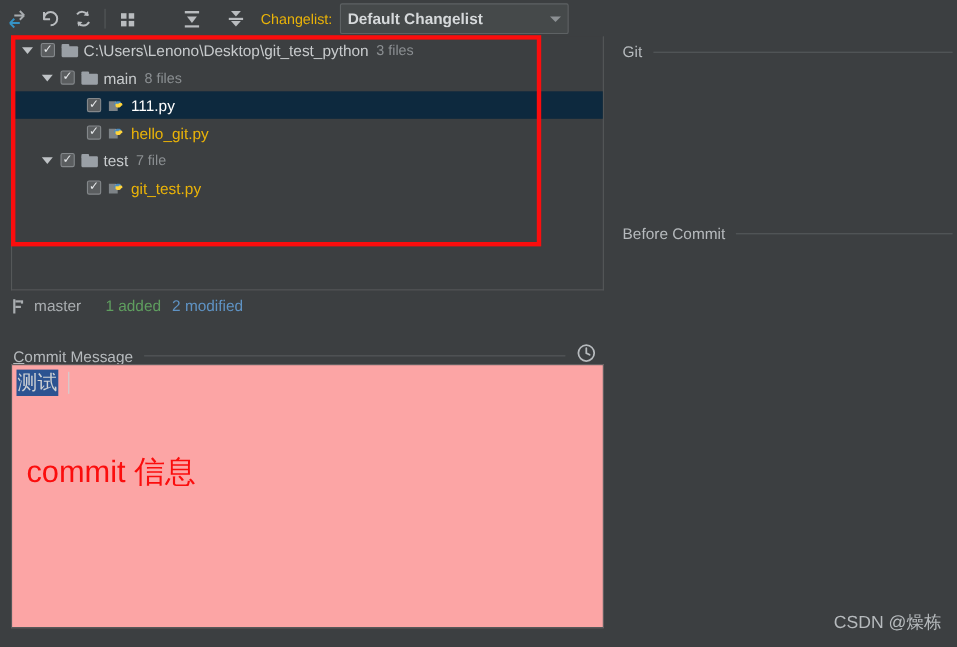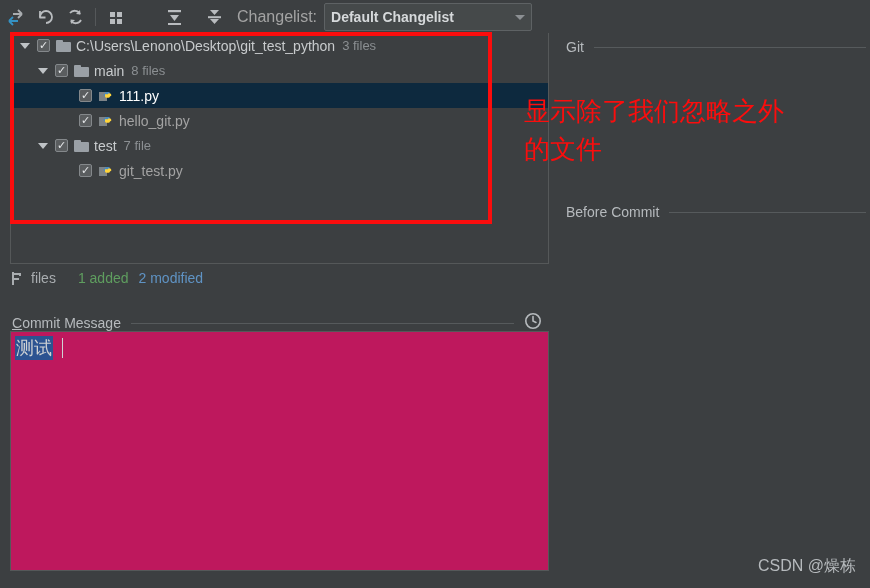--- a/index.html
+++ b/index.html
@@ -8,21 +8,21 @@
     background: #3c3f41;
     font-family: "Liberation Sans", "DejaVu Sans", sans-serif;
     overflow: hidden;
   }
   #root { position: relative; width: 870px; height: 588px; background: #3c3f41; }
 
   
   .toolbar { position: absolute; left: 0; top: 0; width: 560px; height: 34px; display: flex; align-items: center; }
   .tb-icon { width: 30px; height: 26px; display: flex; align-items: center; justify-content: center; }
   .tb-sep { width: 1px; height: 18px; background: #55585a; margin: 0 5px; }
-  .changelist-label { color: #a3a3a3; font-size: 16px; margin-left: 8px; }
+  .changelist-label { color: #eab308; font-size: 13px; margin-left: 8px; }
   .changelist-box {
     margin-left: 7px; width: 208px; height: 28px; background: #45494a;
     border: 1px solid #5e6264; border-radius: 2px;
     display: flex; align-items: center; padding: 0 6px;
   }
   .changelist-text { color: #d6d9db; font-size: 14px; font-weight: bold; flex: 1; white-space: nowrap; overflow: hidden; }
   .caret-dn { width: 0; height: 0; border-left: 5px solid transparent; border-right: 5px solid transparent; border-top: 5px solid #8c9093; }
 
   
   .tree-panel {
@@ -37,39 +37,39 @@
     width: 13px; height: 13px; background: #5a5d5f; border: 1px solid #84888b;
     border-radius: 2px; display: inline-flex; align-items: center; justify-content: center;
     color: #e6e8ea; font-size: 11px; line-height: 1; flex: none;
   }
   .folder-ic { width: 15px; height: 12px; margin: 0 5px 0 6px; position: relative; flex: none; }
   .folder-ic:before { content: ""; position: absolute; left: 0; top: 0; width: 7px; height: 3px; background: #9aa0a6; border-radius: 1px 1px 0 0; }
   .folder-ic:after { content: ""; position: absolute; left: 0; top: 2px; width: 15px; height: 10px; background: #9aa0a6; border-radius: 1px; }
   .py-ic { width: 16px; height: 16px; margin: 0 5px 0 6px; position: relative; flex: none; }
   .lbl { font-size: 14px; color: #c8cbcd; }
   .lbl.added { color: #ffffff; }
-  .lbl.modified { color: #a3a3a3; }
+  .lbl.modified { color: #eab308; }
   .cnt { font-size: 13px; color: #8b8f92; margin-left: 7px; }
   .ind1 { padding-left: 24px; } .ind2 { padding-left: 48px; }
 
   
   .statusline { position: absolute; left: 10px; top: 270px; display: flex; align-items: center; }
   .branch-ic { width: 14px; height: 15px; margin-right: 7px; }
   .st-branch { color: #a9adb0; font-size: 14px; }
   .st-added { color: #5f9e5f; font-size: 14px; margin-left: 22px; }
   .st-mod { color: #5f93c4; font-size: 14px; margin-left: 10px; }
 
   
   .cm-head { position: absolute; left: 12px; top: 312px; width: 530px; display: flex; align-items: center; }
   .cm-title { color: #b6babd; font-size: 14px; white-space: nowrap; }
   .cm-title u { text-decoration: underline; }
   .cm-rule { flex: 1; height: 1px; background: #565a5c; margin: 0 10px; }
   .cm-box {
     position: absolute; left: 10px; top: 331px; width: 539px; height: 240px;
-    background: #be185d; border: 1px solid #555859; text-align: right;
+    background: #fca5a5; border: 1px solid #555859; text-align: right;
   }
   .cm-text { position: absolute; left: 4px; top: 4px; font-size: 18px; color: #cfd2d4; background: #2c5391; padding: 0 1px; }
   .caret { display: inline-block; width: 1px; height: 20px; background: #cfd2d4; vertical-align: -4px; margin-left: 1px; }
 
   
   .rp { position: absolute; left: 560px; top: 0; width: 310px; height: 588px; }
   .sec-head { position: absolute; display: flex; align-items: center; width: 300px; left: 6px; margin-top: 18px; }
   .sec-title { color: #b6babd; font-size: 14px; white-space: nowrap; }
   .sec-rule { flex: 1; height: 1px; background: #565a5c; margin-left: 10px; }
   .watermark { position: absolute; right: 14px; top: 556px; color: #b6babd; font-size: 16px; }
@@ -201,21 +201,21 @@
 
   <div class="statusline">
     <span class="branch-ic">
       <svg width="14" height="15" viewBox="0 0 14 15">
           <rect x="2" y="1" width="2" height="13" fill="#a9adb0"></rect>
           <rect x="4" y="2" width="5" height="2" fill="#a9adb0"></rect>
           <rect x="4" y="7" width="5" height="2" fill="#a9adb0"></rect>
           <rect x="9" y="2" width="2" height="3" fill="#a9adb0"></rect>
         </svg>
     </span>
-    <span class="st-branch">files</span>
+    <span class="st-branch">master</span>
     <span class="st-added">1 added</span>
     <span class="st-mod">2 modified</span>
   </div>
 
   <div class="cm-head">
     <span class="cm-title"><u>C</u><span id="cmrest">ommit Message</span></span>
     <span class="cm-rule"></span>
     <span>
       <svg width="18" height="18" viewBox="0 0 18 18">
           <circle cx="9" cy="9" r="7.2" stroke="#b6babd" stroke-width="1.6" fill="none"></circle>
@@ -241,16 +241,15 @@
       <span class="sec-rule"></span>
     </div>
 
     <div id="beforeList"></div>
 
 
     <div class="watermark">CSDN @燥栋</div>
   </div>
 
   <div class="red-box"></div>
-  <div class="ann ann-right"><span id="ann1">显示除了我们忽略之外</span>
-<span id="ann2">的文件</span></div>
+  <div class="ann ann-commit">commit 信息</div>
 
 </div>
 
 </body></html>

